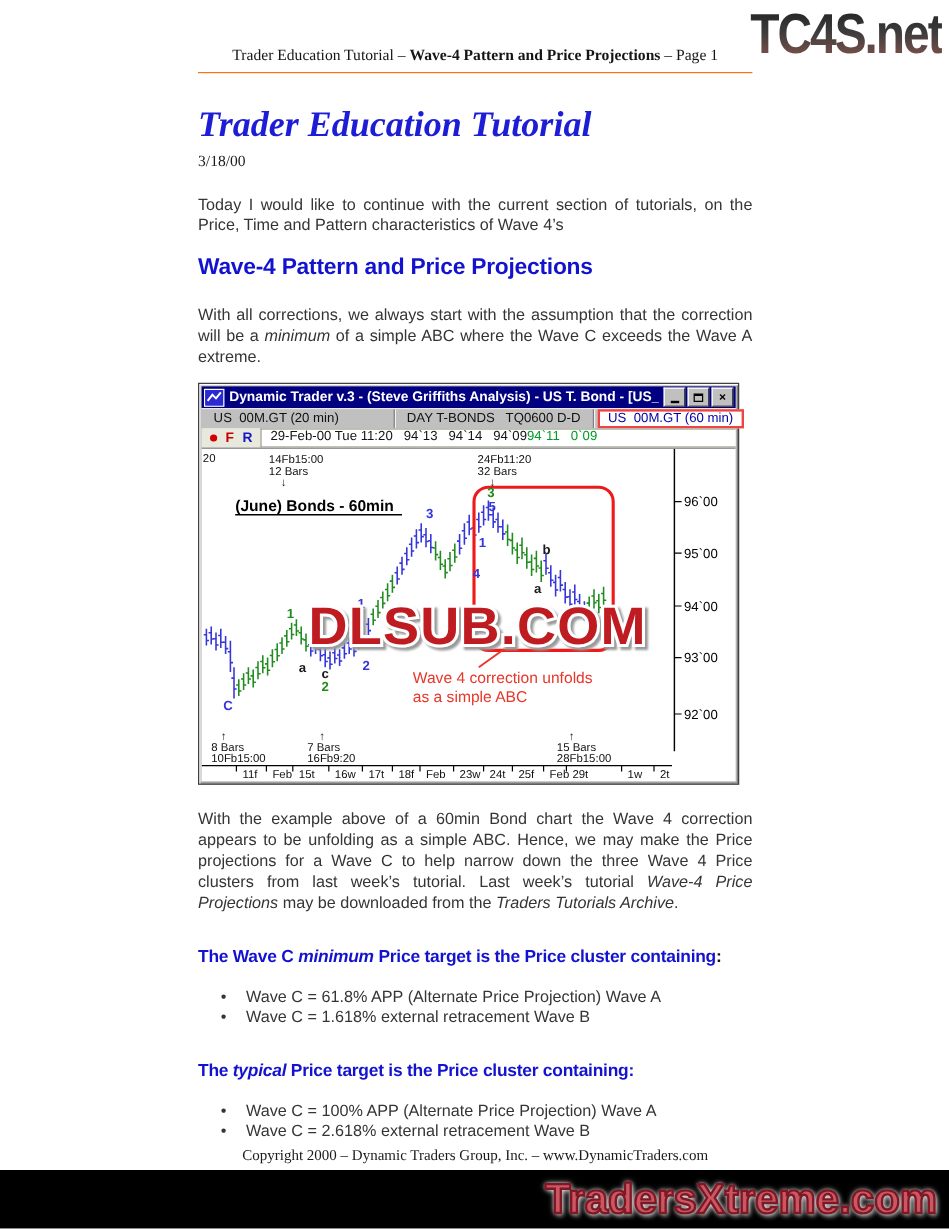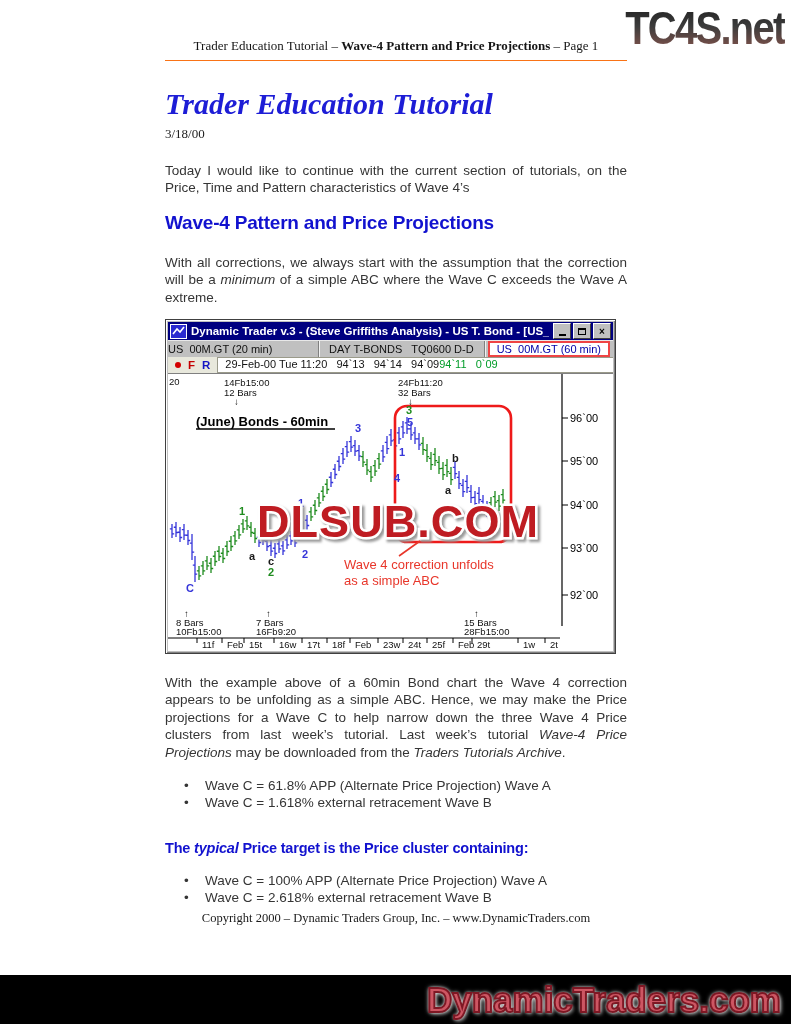--- a/index.html
+++ b/index.html
@@ -43,21 +43,21 @@
   .titlebar{height:18px;background:#000080;display:flex;align-items:center;gap:4px;padding:0 2px;}
   .titlebar .app-icon{width:15px;height:13px;flex:0 0 auto;background:#2a2ad0;border:1px solid #fff;display:block;}
   .titlebar .title{flex:1;color:#fff;font-weight:bold;font-size:11.5px;white-space:nowrap;overflow:hidden;}
   .winbtns{display:flex;gap:2px;flex:0 0 auto;}
   .winbtn{width:16px;height:14px;background:#c0c0c0;border:1px solid;border-color:#fff #404040 #404040 #fff;
           display:flex;align-items:center;justify-content:center;font:bold 10px "Liberation Sans",sans-serif;color:#000;}
   .glyph-min{width:7px;height:2px;background:#000;margin-top:8px;}
   .glyph-max{width:8px;height:7px;border:1px solid #000;border-top-width:2px;box-sizing:border-box;}
 
   .tabs{display:flex;align-items:center;height:16px;background:#c0c0c0;font-size:11px;color:#101010;
-        border-top:1px solid #e8e8e8;justify-content:flex-end;}
+        border-top:1px solid #e8e8e8;}
   .tab{height:100%;display:flex;align-items:center;padding:0 10px;white-space:pre;
        border-right:1px solid #808080;box-shadow:1px 0 0 #f2f2f2;}
   .tab.first{min-width:140px;}
   .tab.selected{height:12px;background:#fff;color:#0000a8;border:2px solid #ef4444;
                 margin:0 3px;padding:0 7px;box-shadow:none;}
 
   .quote{display:flex;align-items:center;height:16px;background:#e8e8dc;padding-left:7px;gap:7px;}
   .dot{width:6px;height:6px;border-radius:50%;background:#d40000;flex:0 0 auto;}
   .flag-f{font-weight:bold;font-size:11.5px;color:#c40000;}
   .flag-r{font-weight:bold;font-size:11.5px;color:#1515c4;}
@@ -304,34 +304,35 @@
             <text x="230" y="163" class="wm" text-anchor="middle" textLength="282" lengthAdjust="spacingAndGlyphs" filter="url(#wmshadow)">DLSUB.COM</text>
             <text x="176" y="195" class="note">Wave 4 correction unfolds</text>
             <text x="176" y="211" class="note">as a simple ABC</text>
             <path d="M231 182L252 167" stroke="#e8362a" stroke-width="1.6"></path>
           </svg>
       </div>
     </div>
 
     <p class="body-p"><span>With the example above of a 60min Bond chart the Wave 4 correction appears to be unfolding as a simple ABC. Hence, we may make the Price projections for a Wave C to help narrow down the three Wave 4 Price clusters from last week’s tutorial. Last week’s tutorial </span><span class="it">Wave-4 Price Projections</span><span> may be downloaded from the </span><span class="it">Traders Tutorials Archive</span><span>.</span></p>
 
+    <div class="sub-h"><span>The Wave C </span><span class="it">minimum</span><span> Price target is the Price cluster containing</span><span class="colon">:</span></div>
 
     <ul class="bullets">
       <li>Wave C = 61.8% APP (Alternate Price Projection) Wave A</li>
       <li>Wave C = 1.618% external retracement Wave B</li>
     </ul>
 
     <div class="sub-h"><span>The </span><span class="it">typical</span><span> Price target is the Price cluster containing:</span></div>
 
     <ul class="bullets">
       <li>Wave C = 100% APP (Alternate Price Projection) Wave A</li>
       <li>Wave C = 2.618% external retracement Wave B</li>
     </ul>
 
     <div class="doc-footer">Copyright 2000 – Dynamic Traders Group, Inc. – www.DynamicTraders.com</div>
 
   </div>
 
   <div class="bottom-strip">
-    <div class="tx-logo">DynamicTraders.com</div>
+    <div class="tx-logo">TradersXtreme.com</div>
   </div>
 
 </div>
 
 </body></html>

